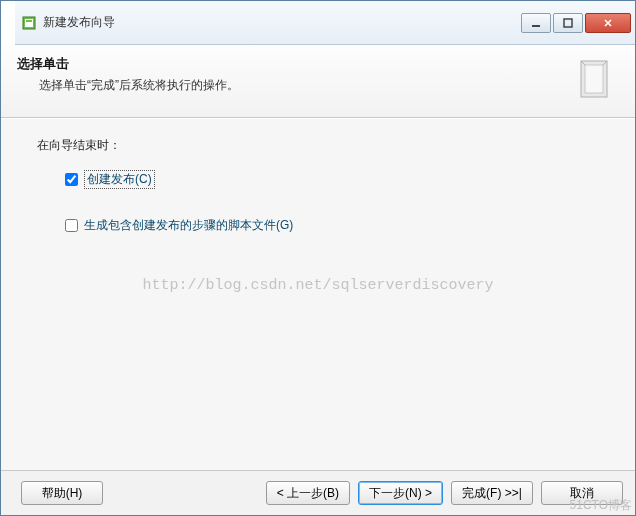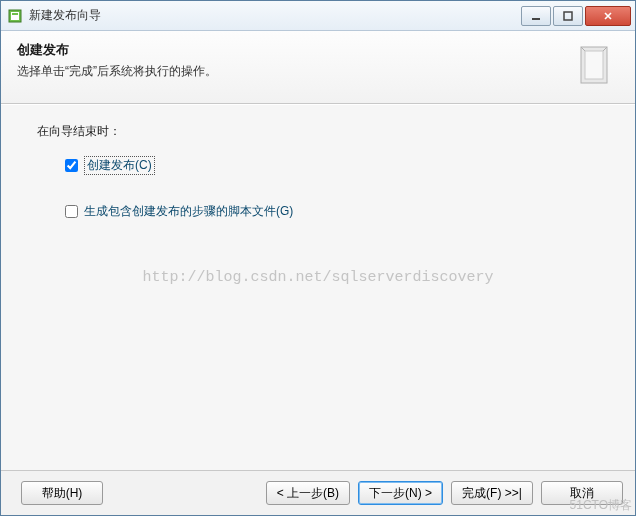--- a/index.html
+++ b/index.html
@@ -14,26 +14,27 @@
     .window {
       width: 636px;
       height: 516px;
       background: #fff;
       border: 1px solid #5a7fa0;
       box-shadow: 0 0 8px rgba(0,0,0,0.3);
       display: flex;
       flex-direction: column;
     }
     .titlebar {
-      height: 30px;
+      height: 44px;
       background: linear-gradient(to bottom, #f5f9fc, #e6eef6);
       border-bottom: 1px solid #b8c8d8;
       display: flex;
       align-items: center;
       padding: 0 0 0 6px;
+      margin-left: 14px;
     }
     .titlebar-icon {
       width: 16px; height: 16px;
       margin-right: 6px;
       display: inline-flex;
       align-items: center;
       justify-content: center;
     }
     .titlebar-text {
       flex: 1;
@@ -74,20 +75,21 @@
     .header-text { flex: 1; }
     .header-title {
       font-size: 13px;
       font-weight: bold;
       color: #1a1a1a;
       margin-bottom: 4px;
     }
     .header-sub {
       font-size: 12px;
       color: #333;
+      margin-left: 22px;
     }
     .header-icon {
       width: 48px;
       height: 48px;
       margin-left: 10px;
     }
     .content {
       flex: 1;
       background: #f6f6f6;
       padding: 18px 36px;
@@ -189,21 +191,21 @@
       <div class="win-btn close">
         <svg width="10" height="10" viewBox="0 0 10 10">
             <path d="M2 2 L8 8 M8 2 L2 8" stroke="#fff" stroke-width="1.6"></path>
           </svg>
       </div>
     </div>
   </div>
 
   <div class="header-panel">
     <div class="header-text">
-      <div class="header-title">创建发布</div>
+      <div class="header-title">选择单击</div>
       <div class="header-sub">选择单击“完成”后系统将执行的操作。</div>
     </div>
     <div class="header-icon">
       <svg width="48" height="48" viewBox="0 0 48 48">
         <rect x="10" y="6" width="26" height="36" fill="#e8e8e8" stroke="#b0b0b0"></rect>
         <rect x="14" y="10" width="18" height="28" fill="#f8f8f8" stroke="#c8c8c8"></rect>
         <line x1="10" y1="6" x2="14" y2="10" stroke="#b0b0b0"></line>
         <line x1="36" y1="6" x2="32" y2="10" stroke="#b0b0b0"></line>
       </svg>
     </div>

